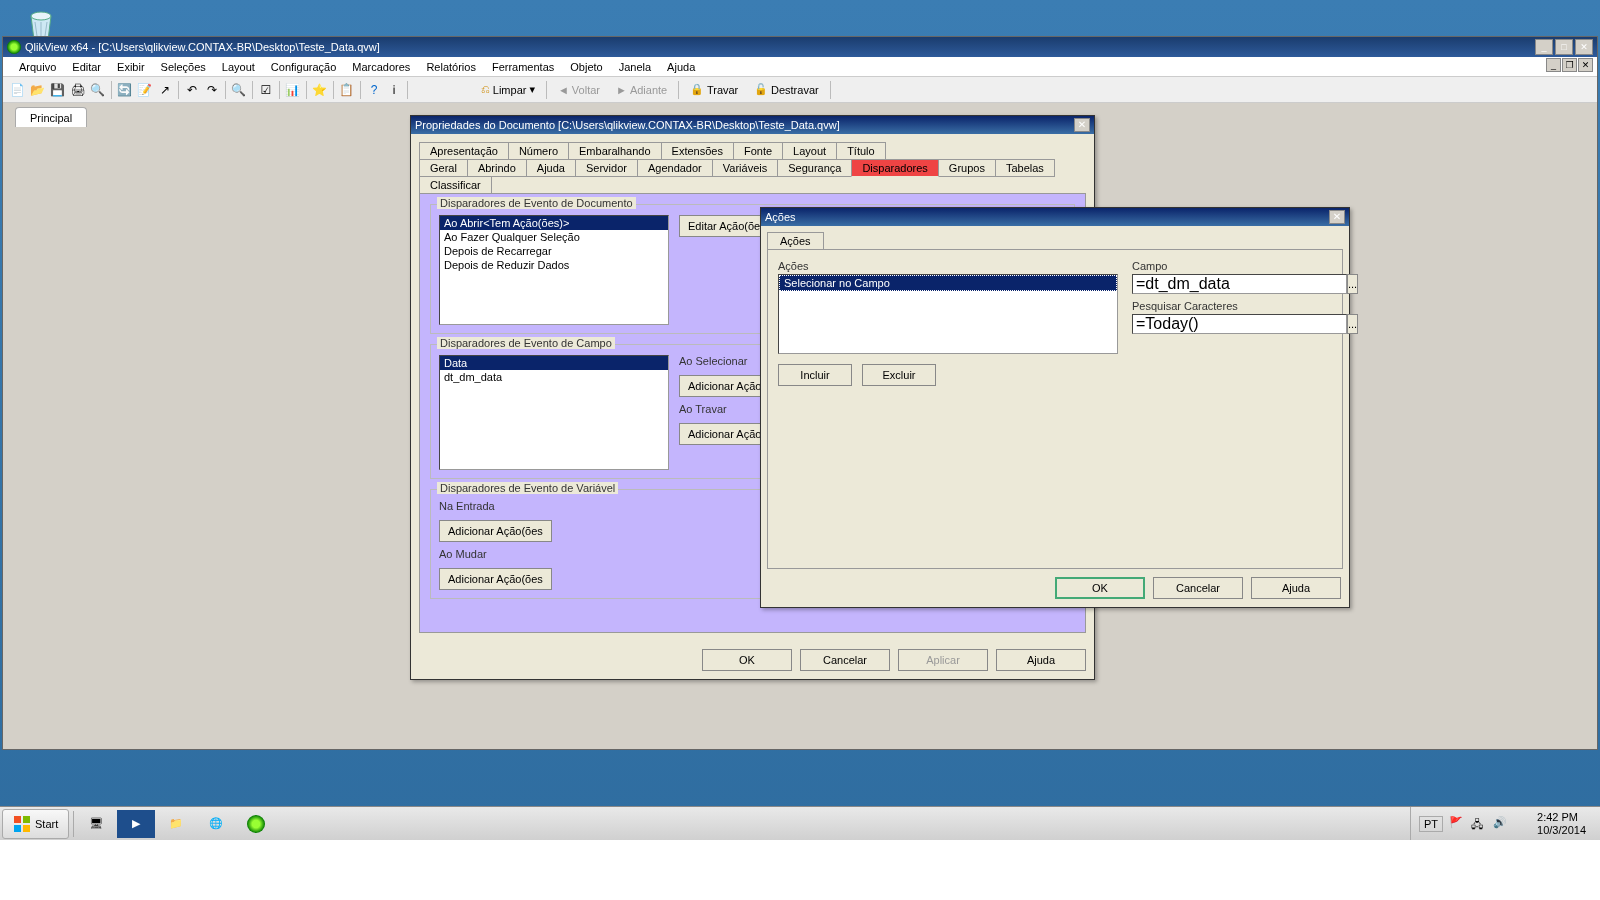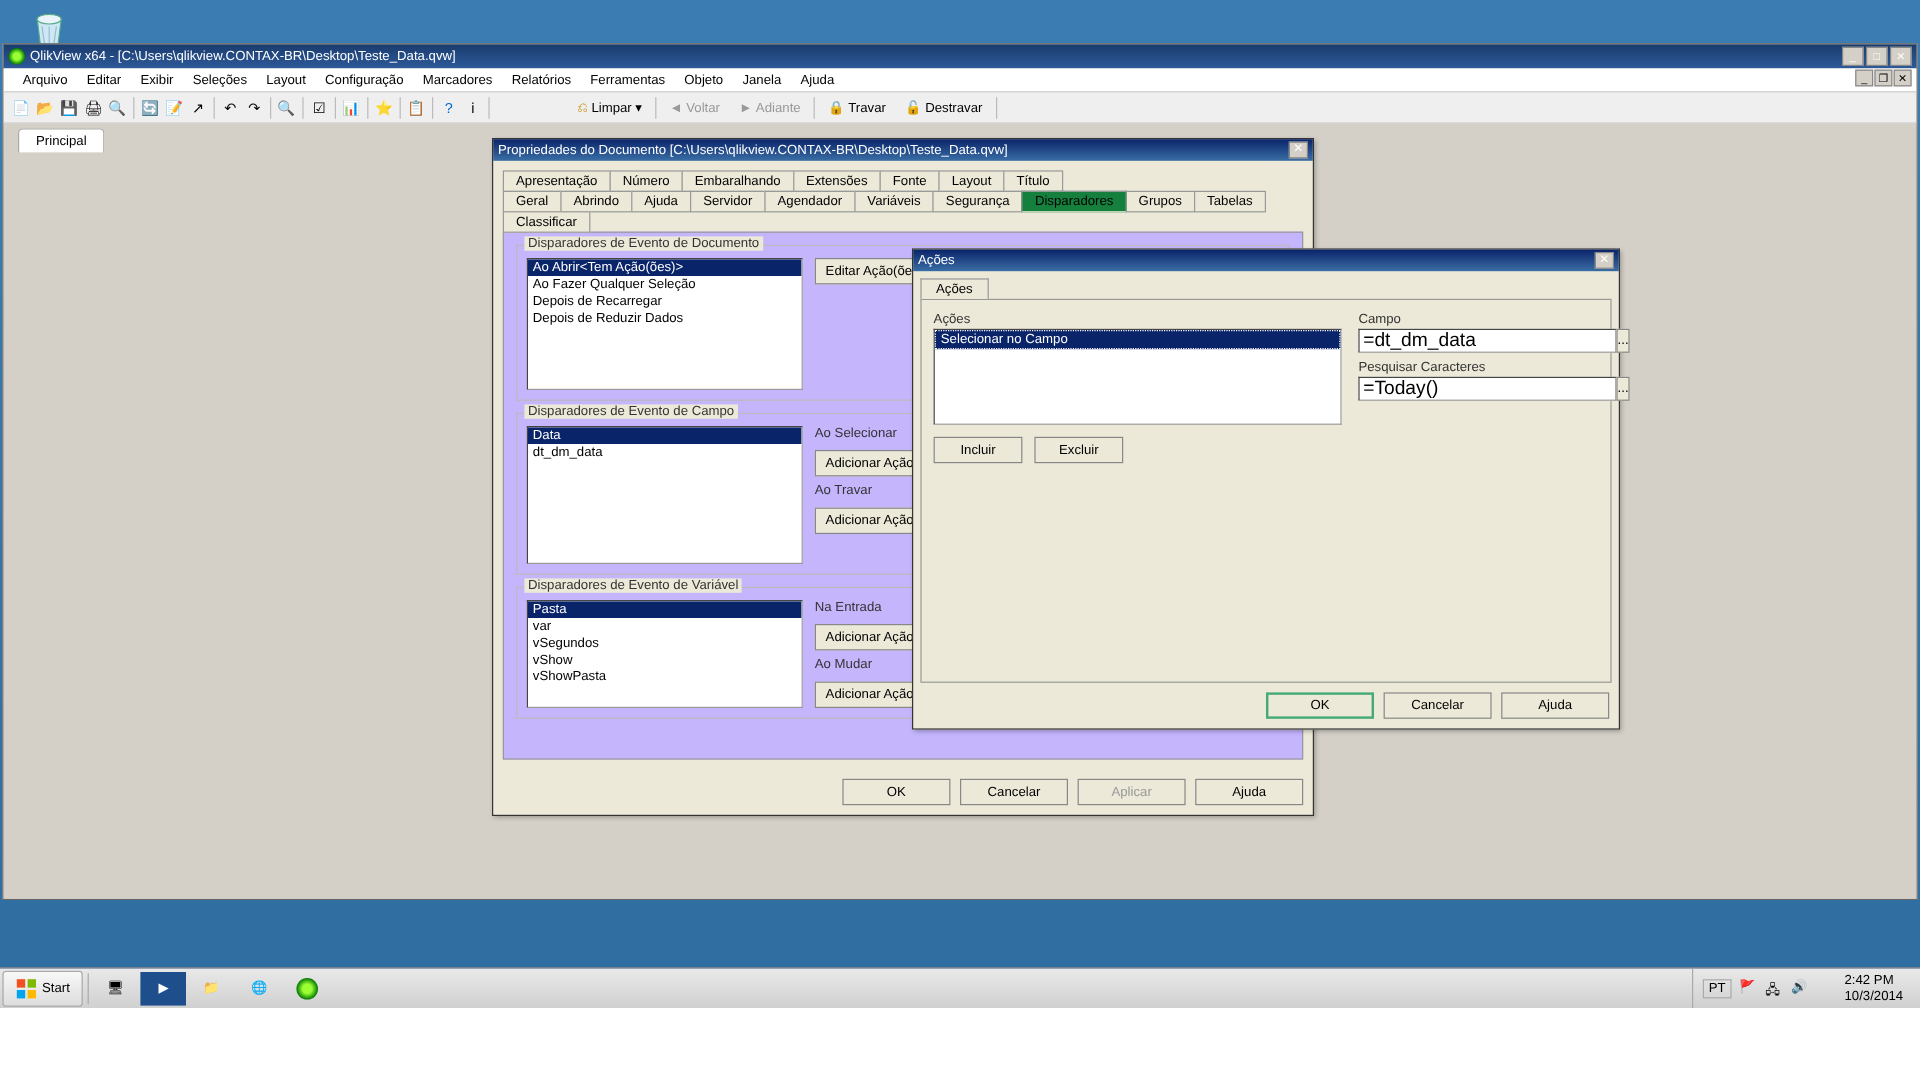--- a/index.html
+++ b/index.html
@@ -33,21 +33,21 @@
 
 .dialog { position:absolute; background:#ece9d8; border:1px solid #333; box-shadow:2px 2px 4px rgba(0,0,0,.3);}
 .dlg-title { height:18px; background:linear-gradient(#0a246a,#3a6ea5); color:#fff; padding:1px 4px; display:flex; align-items:center;}
 .dlg-title-text { flex:1; font-size:11px;}
 .dlg-close { width:16px; height:14px; background:#d4d0c8; border:1px solid #888; font-size:10px; text-align:center; line-height:12px; cursor:pointer;}
 .dlg-body { padding:8px; }
 
 .prop-dlg { top:115px; left:410px; width:685px; }
 .tabs-row { display:flex; flex-wrap:wrap; margin-bottom:0;}
 .tabs-row .ptab { border:1px solid #999; background:#ece9d8; padding:2px 10px; margin-right:-1px; margin-bottom:-1px; font-size:11px; cursor:pointer;}
-.tabs-row .ptab.active { background:#15803d; border-bottom:1px solid #ece9d8; position:relative; z-index:1;}
+.tabs-row .ptab.active { background:#ef4444; border-bottom:1px solid #ece9d8; position:relative; z-index:1;}
 .tab-panel { border:1px solid #999; background:#c4b5fd; padding:10px; min-height:440px;}
 
 .gbox { border:1px solid #bbb; padding:10px 8px 8px 8px; margin-bottom:10px; position:relative;}
 .gbox-title { position:absolute; top:-8px; left:6px; background:#ece9d8; padding:0 3px; font-size:11px; color:#333;}
 .listbox { width:230px; height:110px; background:#fff; border:1px inset #999; overflow:auto;}
 .listbox.sm { height:115px;}
 .lb-item { padding:1px 4px; cursor:pointer;}
 .lb-item.sel { background:#0a246a; color:#fff;}
 .btn { min-width:90px; height:22px; background:#ece9d8; border:1px solid #888; padding:0 8px; cursor:pointer;}
 .btn.disabled { color:#999;}
@@ -238,27 +238,20 @@
               <button class="btn">Adicionar Ação(ões</button>
               <div class="lbl">Ao Travar</div>
               <button class="btn">Adicionar Ação(ões</button>
             </div>
           </div>
         </div>
 
         <div class="gbox">
           <span class="gbox-title">Disparadores de Evento de Variável</span>
           <div class="sec-row">
-            <div class="listbox" style="height:90px">
-              <div class="lb-item sel">Pasta</div>
-              <div class="lb-item">var</div>
-              <div class="lb-item">vSegundos</div>
-              <div class="lb-item">vShow</div>
-              <div class="lb-item">vShowPasta</div>
-            </div>
             <div class="col-right">
               <div class="lbl">Na Entrada</div>
               <button class="btn">Adicionar Ação(ões</button>
               <div class="lbl">Ao Mudar</div>
               <button class="btn">Adicionar Ação(ões</button>
             </div>
           </div>
         </div>
 
       </div>

